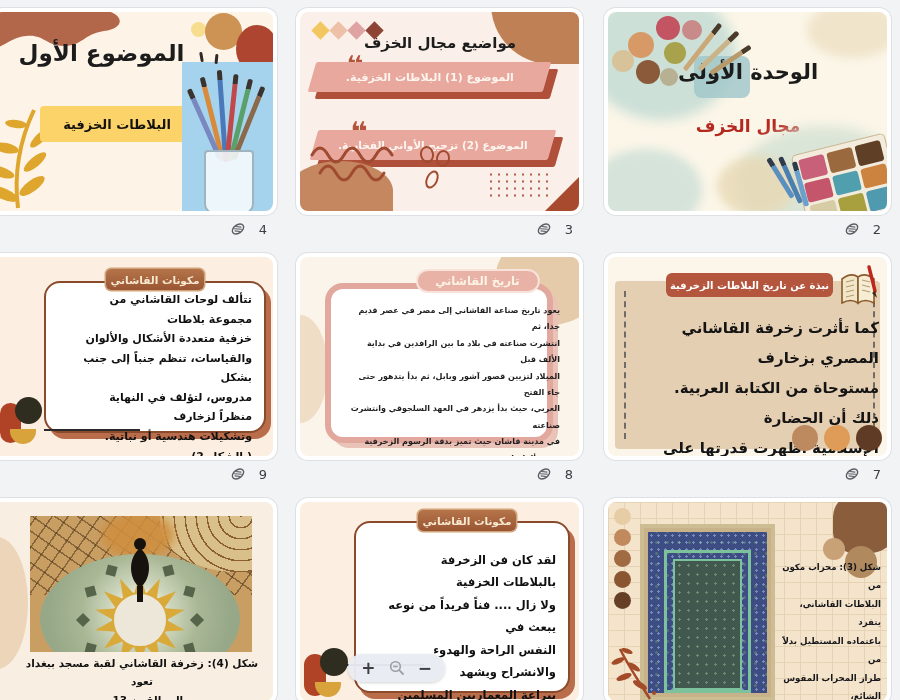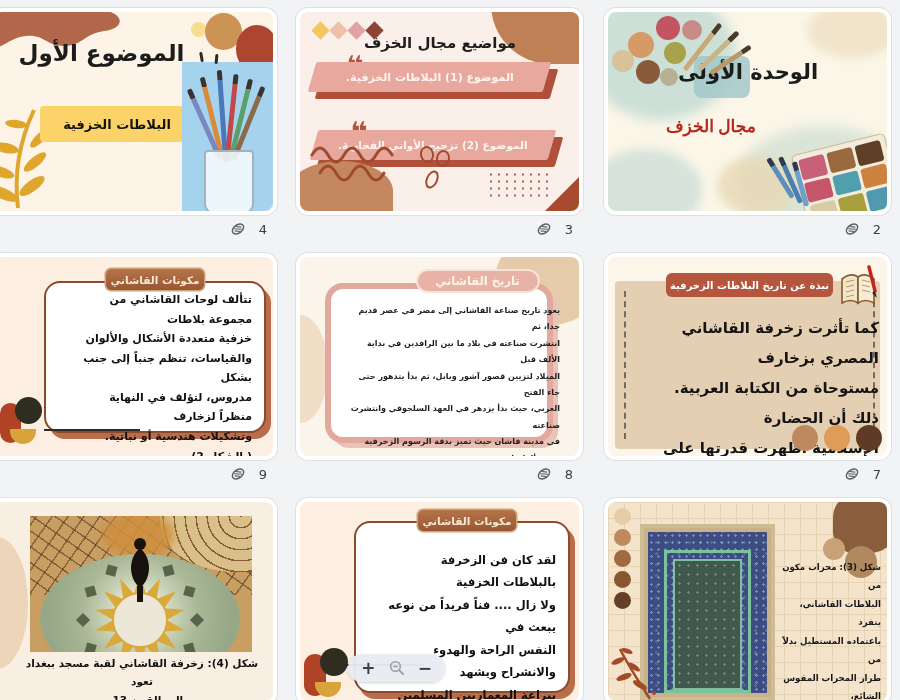--- a/index.html
+++ b/index.html
@@ -56,21 +56,21 @@
   .s3-blob-bl{left:-12px;bottom:-10px;width:105px;height:60px;background:#c4875f;border-radius:100% 100% 0 0;}
   .oo{width:10px;height:13px;border:2px solid #a04a30;border-radius:50%;background:transparent;}
   .s3-dots{right:26px;bottom:12px;width:66px;height:28px;
     background-image:radial-gradient(#b0604a 1.2px,transparent 1.3px);background-size:8px 7px;}
   .s3-tri{right:0;bottom:0;width:0;height:0;border-bottom:34px solid #a84a2e;border-left:34px solid transparent;}
   
   .s2{background:#fbf6e8;}
   .wash{border-radius:50%;}
   .pan{border-radius:50%;}
   .s2-title{left:58px;top:48px;width:164px;text-align:center;font-size:21px;font-weight:bold;color:#1b1b1b;}
-  .s2-sub{left:58px;top:104px;width:164px;text-align:left;font-size:17px;font-weight:bold;color:#b5281e;font-family:Liberation Serif, serif;}
+  .s2-sub{left:58px;top:104px;width:164px;text-align:center;font-size:17px;font-weight:bold;color:#b5281e;}
   .palettebox{right:-8px;bottom:-12px;width:96px;height:80px;background:#f3ecdc;border:1px solid #c9b896;
     border-radius:5px;transform:rotate(-14deg);display:grid;grid-template-columns:repeat(3,1fr);
     gap:3px;padding:5px;box-sizing:border-box;}
   .palettebox i{border-radius:3px;display:block;}
   
   .s7{background:#fbf5ea;}
   .s7-panel{left:7px;top:24px;width:265px;height:168px;background:#e5cfb2;border-radius:4px;}
   .s7-dash{top:34px;height:148px;border-left:2px dashed #4a4a4a;opacity:.75;width:0;}
   .s7-badge{left:58px;top:16px;width:167px;height:24px;background:#b4563e;border-radius:6px;
     color:#fff;font-size:10px;font-weight:bold;display:flex;align-items:center;justify-content:center;z-index:4;}

